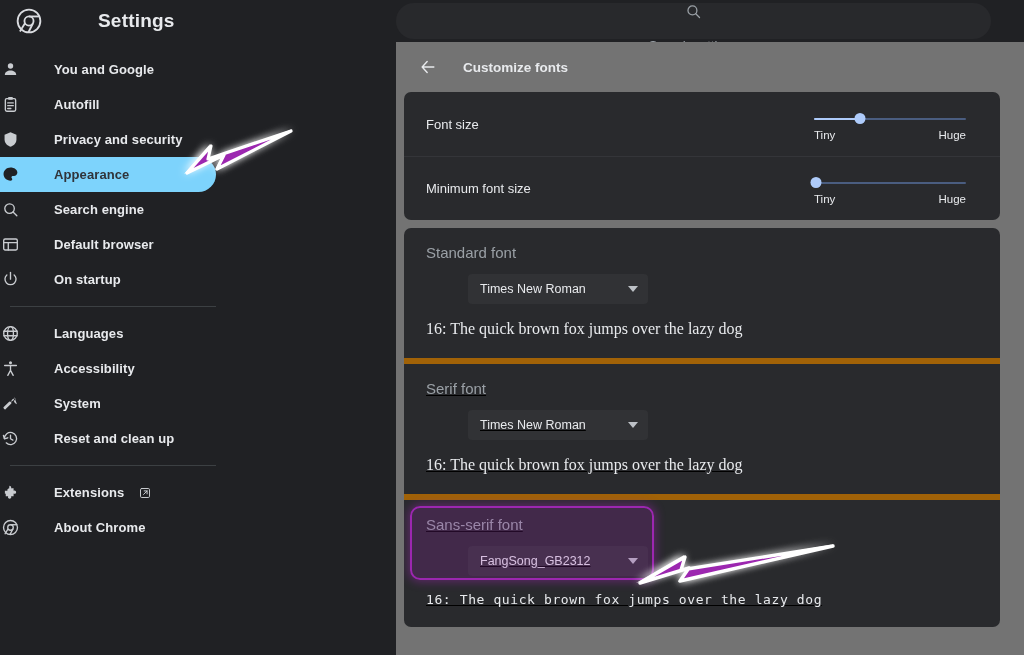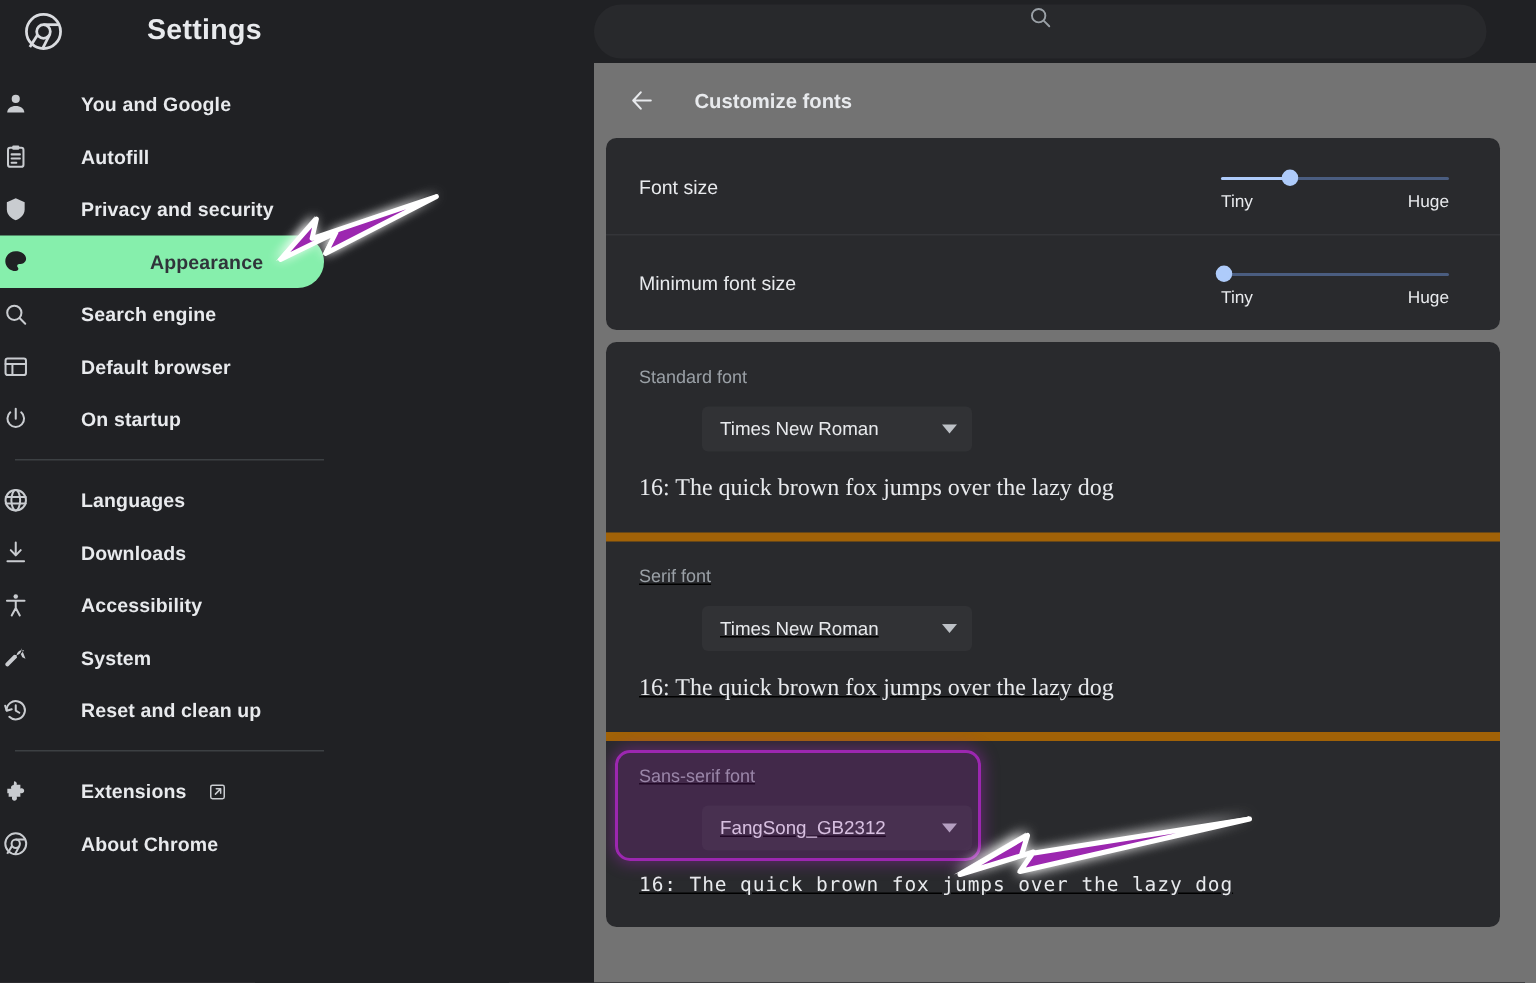--- a/index.html
+++ b/index.html
@@ -43,21 +43,21 @@
   }
   .nav-item .ic {
     width: 20px; height: 20px; flex: 0 0 20px;
     display: flex; align-items: center; justify-content: center;
     color: #c9ccd0;
   }
   .nav-item .lbl {
     margin-left: 34px; font-size: 13px; font-weight: bold; letter-spacing: .1px;
     white-space: nowrap;
   }
-  .nav-item.active { background: #86efac; color: #202124; gap: 46px; }
+  .nav-item.active { background: #7dd3fc; color: #202124; }
   .nav-item.active .ic { color: #202124; }
   .nav-item.active .lbl { color: #30343a; font-weight: bold; }
   .nav-ext { margin-left: 14px; width: 14px; height: 14px; color: #c9ccd0; }
   .nav-divider {
     height: 1px; background: #3c4043; margin: 9px 180px 9px 10px;
   }
 
   
   .main {
     position: absolute; left: 396px; top: 42px;
@@ -103,21 +103,21 @@
     cursor: pointer;
   }
   .slider-ends {
     display: flex; justify-content: space-between;
     color: #e8eaed; font-size: 11.5px; margin-top: 3px;
   }
 
   
   .font-sec { padding: 16px 22px 20px 22px; position: relative; }
   .font-sec + .font-sec { border-top: 6px solid #a16207; text-decoration: underline; }
-  .sec-label { color: #9aa0a6; font-size: 12px; margin-bottom: 13px; }
+  .sec-label { color: #9aa0a6; font-size: 15px; margin-bottom: 13px; }
   .dropdown {
     margin-left: 42px; width: 180px; height: 30px; border-radius: 4px;
     background: #313235; display: flex; align-items: center;
     justify-content: space-between; padding: 0 10px 0 12px; cursor: pointer;
   }
   .dd-value { color: #e8eaed; font-size: 12.5px; }
   .caret {
     width: 0; height: 0; border-left: 5px solid transparent;
     border-right: 5px solid transparent; border-top: 6px solid #bdc1c6;
   }
@@ -239,29 +239,20 @@
       <div class="nav-divider"></div>
       <div class="nav-item">
         <span class="ic">
           <svg viewBox="0 0 24 24" width="19" height="19">
             <circle cx="12" cy="12" r="8.6" fill="none" stroke="currentColor" stroke-width="1.7" stroke-linecap="round" stroke-linejoin="round"></circle>
             <ellipse cx="12" cy="12" rx="3.7" ry="8.6" fill="none" stroke="currentColor" stroke-width="1.7" stroke-linecap="round" stroke-linejoin="round"></ellipse>
             <path d="M3.6 9.2h16.8M3.6 14.8h16.8" fill="none" stroke="currentColor" stroke-width="1.7" stroke-linecap="round" stroke-linejoin="round"></path>
           </svg>
         </span>
         <span class="lbl">Languages</span>
-      </div>
-      <div class="nav-item">
-        <span class="ic">
-          <svg viewBox="0 0 24 24" width="19" height="19">
-            <path d="M12 3.4v10.4M7.8 9.8 L12 14.2 L16.2 9.8" fill="none" stroke="currentColor" stroke-width="1.7" stroke-linecap="round" stroke-linejoin="round"></path>
-            <path d="M5 19.2h14" fill="none" stroke="currentColor" stroke-width="1.7" stroke-linecap="round" stroke-linejoin="round"></path>
-          </svg>
-        </span>
-        <span class="lbl">Downloads</span>
       </div>
       <div class="nav-item">
         <span class="ic">
           <svg viewBox="0 0 24 24" width="19" height="19">
             <circle cx="12" cy="4.6" r="1.9" fill="currentColor"></circle>
             <path d="M4.6 8.2h14.8M12 8.2v6.2M12 14.4 L8.6 20.6M12 14.4 L15.4 20.6" fill="none" stroke="currentColor" stroke-width="1.7" stroke-linecap="round" stroke-linejoin="round"></path>
           </svg>
         </span>
         <span class="lbl">Accessibility</span>
       </div>

